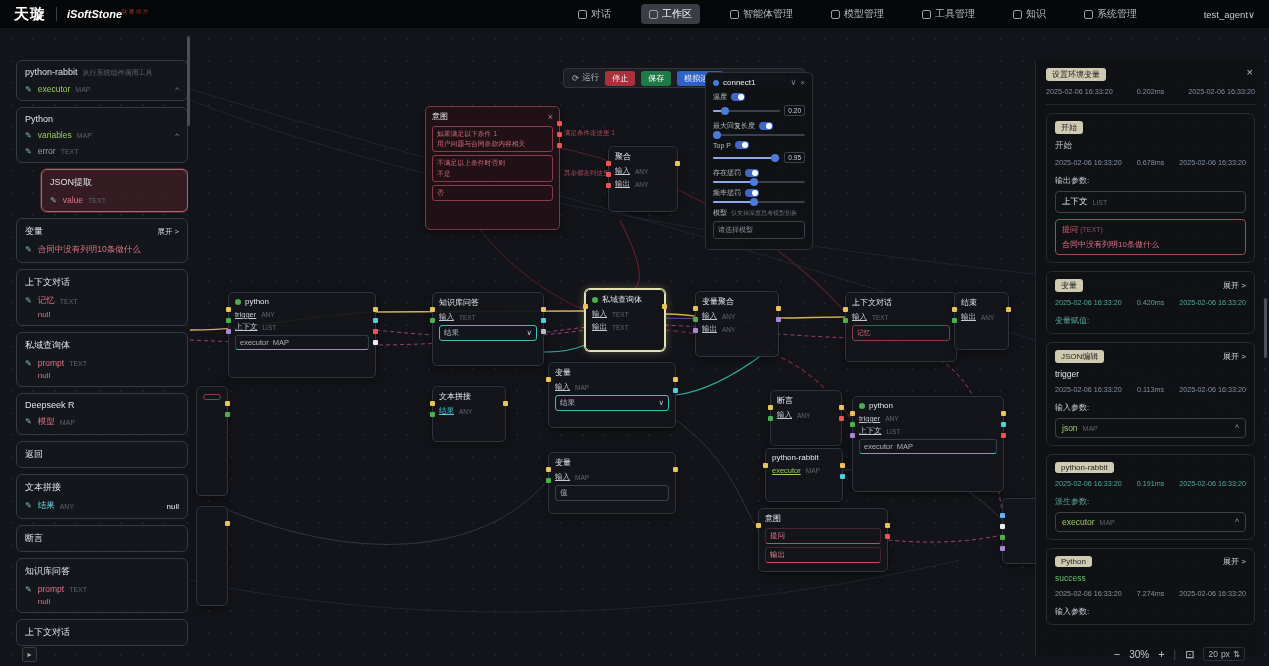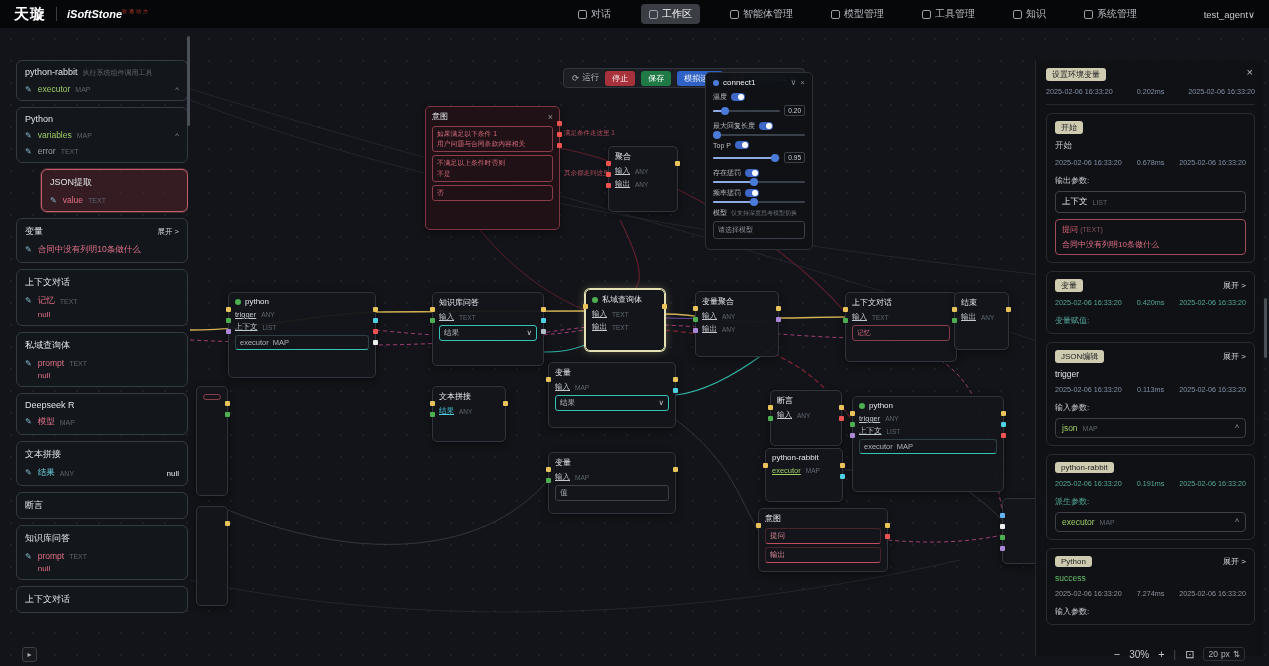--- a/index.html
+++ b/index.html
@@ -702,20 +702,26 @@
            <span class="key pink">模型</span>
            <span class="typ">MAP</span>
 
          </div>
 
        </div>
      </div>
         </div>
         <div class="card">
     <div class="card-head">
+      <span>返回</span>
+
+    </div>
+        </div>
+        <div class="card">
+    <div class="card-head">
       <span>文本拼接</span>
 
     </div>
           <div class="fld">
        <span class="pic">✎</span>
        <div class="fld-body">
          <div class="fld-line1">
            <span class="key cyan">结果</span>
            <span class="typ">ANY</span>
 

